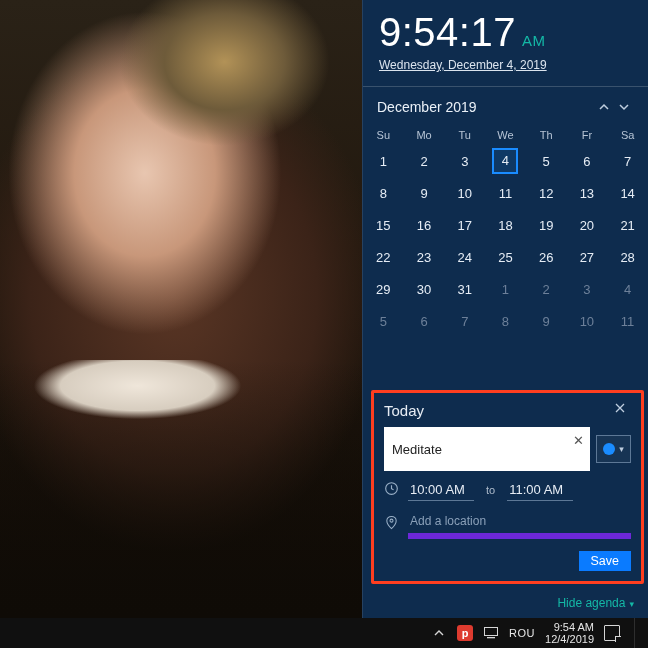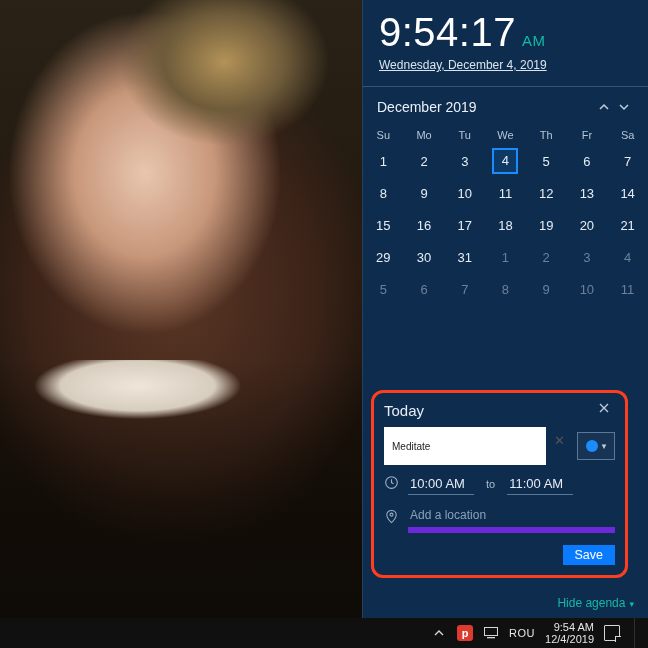--- a/index.html
+++ b/index.html
@@ -44,30 +44,30 @@
 
   table.cal { width:100%; border-collapse:collapse; margin-top:6px;}
   table.cal th { font-weight:400; font-size:11px; color:#b6c4d5; padding:4px 0;}
   table.cal td { text-align:center; font-size:13px; color:#e6edf5; padding:0;}
   table.cal td > div { width:26px; height:26px; line-height:26px; margin:3px auto; border:1px solid transparent; cursor:pointer;}
   table.cal td.dim > div { color:#6d8099; }
   table.cal td.today > div { border:2px solid #1a8cff; background:#1a8cff22; line-height:22px;}
 
   
   .agenda-wrap {
-    position:absolute; left:8px; right:20px; top:390px;
-    border:3px solid #ff3e1f; border-radius:12px; padding:8px 10px 10px 10px;
+    position:absolute; left:8px; right:4px; top:390px;
+    border:3px solid #ff3e1f; border-radius:2px; padding:8px 10px 10px 10px;
   }
   .agenda-hdr { display:flex; align-items:center; font-size:15px; color:#e6ecf4;}
   .agenda-hdr .ttl { flex:1; font-weight:400;}
   .closex { width:18px; height:18px; color:#bfcedf; cursor:pointer;}
 
   .row { display:flex; align-items:center; margin-top:8px; gap:6px;}
   .title-input {
-    flex:1; height:38px; background:#fff; color:#222; font-size:10px;
+    flex:1; height:44px; background:#fff; color:#222; font-size:13px;
     padding:0 22px 0 8px; border:none; position:relative;
   }
   .ti-wrap { position:relative; flex:1;}
   .ti-clear { position:absolute; right:6px; top:6px; color:#555; font-size:13px; cursor:pointer;}
   .cal-pick { width:38px; height:28px; border:1px solid #5d7896; display:flex; align-items:center; justify-content:center; gap:4px; background:rgba(255,255,255,0.04); cursor:pointer;}
   .cal-pick .dot { width:12px; height:12px; border-radius:50%; background:#1a8cff;}
   .cal-pick .dd { font-size:9px; color:#bfcedf;}
 
   .icon { width:18px; color:#9ab0c7; font-size:14px;}
 
@@ -209,20 +209,43 @@
           </td>
           <td>
             <div>20</div>
           </td>
           <td>
             <div>21</div>
           </td>
         </tr>
         <tr>
           <td>
+            <div>22</div>
+          </td>
+          <td>
+            <div>23</div>
+          </td>
+          <td>
+            <div>24</div>
+          </td>
+          <td>
+            <div>25</div>
+          </td>
+          <td>
+            <div>26</div>
+          </td>
+          <td>
+            <div>27</div>
+          </td>
+          <td>
+            <div>28</div>
+          </td>
+        </tr>
+        <tr>
+          <td>
             <div>29</div>
           </td>
           <td>
             <div>30</div>
           </td>
           <td>
             <div>31</div>
           </td>
           <td class="dim">
             <div>1</div>

